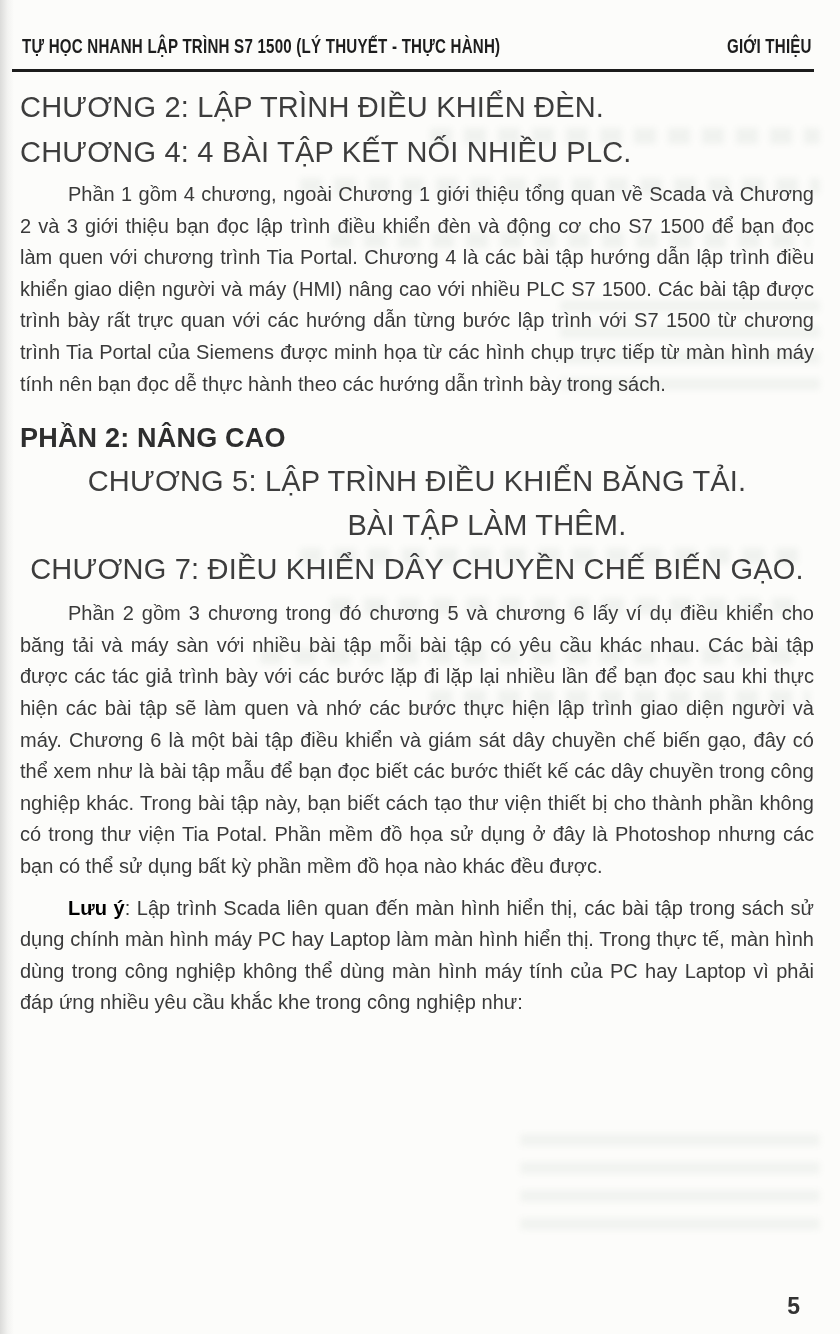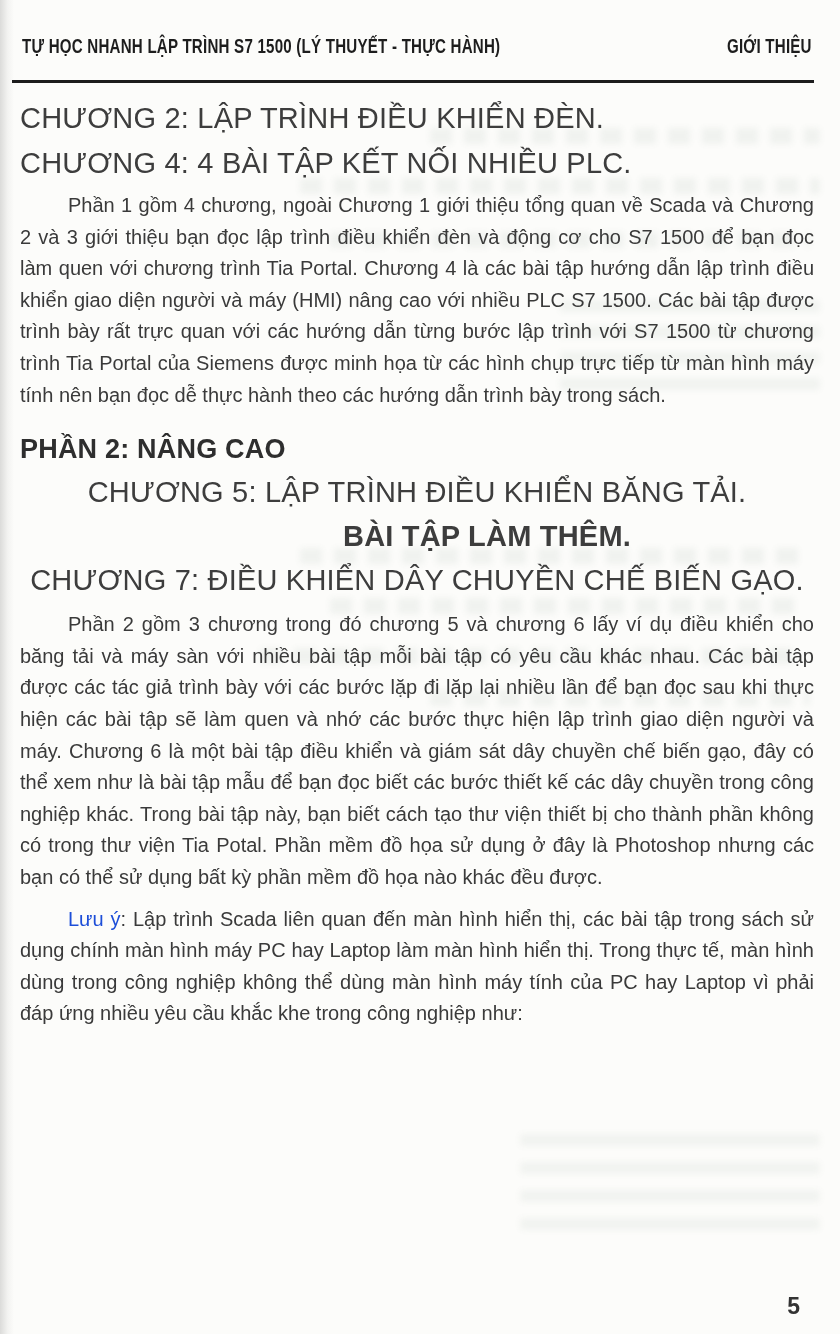--- a/index.html
+++ b/index.html
@@ -36,51 +36,51 @@
   .b7{left:260px;top:648px;width:540px;}
   .b8{left:430px;top:690px;width:380px;}
   .b9{left:520px;top:1120px;width:300px;height:110px;
       background:repeating-linear-gradient(0deg, rgba(110,135,120,.24) 0 12px, transparent 12px 28px);}
 
   .content{position:relative;margin:0 26px 0 20px;}
 
   
   .header-row{
     display:flex;justify-content:space-between;align-items:flex-end;
-    margin:34px 0 0 0;padding:0 2px 22px 2px;
+    margin:34px 0 0 0;padding:0 2px 11px 2px;
   }
   .running-head{
     font-weight:700;font-size:21px;line-height:24px;
     color:#1d1d1d;letter-spacing:.3px;white-space:nowrap;
   }
   .rh-left{transform:scaleX(.72);transform-origin:left center;}
   .rh-right{transform:scaleX(.72);transform-origin:right center;}
   .header-rule{
     height:0;border-bottom:3px solid #1c1c1c;margin:0 0 0 -8px;
   }
 
   
   .toc1{margin-top:13px;}
   .chapter-line{
     font-size:29px;line-height:45px;letter-spacing:.2px;color:#3d3d3d;
     white-space:nowrap;
   }
   .toc2 .chapter-line{line-height:44px;text-align:center;}
-  .sub-indent{margin-left:140px;font-weight:bold;}
+  .sub-indent{margin-left:140px;}
 
   
   .body-para{
     margin:4px 0 0 0;
     font-size:20px;line-height:31.6px;
     text-align:justify;text-indent:48px;
     color:#3a3a3a;
   }
   .para2{margin-top:7px;}
   .note-para{margin-top:10px;}
-  .note-label{font-weight:400;color:#1d4ed8;}
+  .note-label{font-weight:700;color:#000000;}
 
   .part-heading{
     margin-top:22px;
     font-size:27px;line-height:32px;font-weight:700;color:#2e2e2e;
     letter-spacing:.2px;
   }
   .toc2{margin-top:5px;}
 
   .page-number{
     position:absolute;right:40px;bottom:14px;

